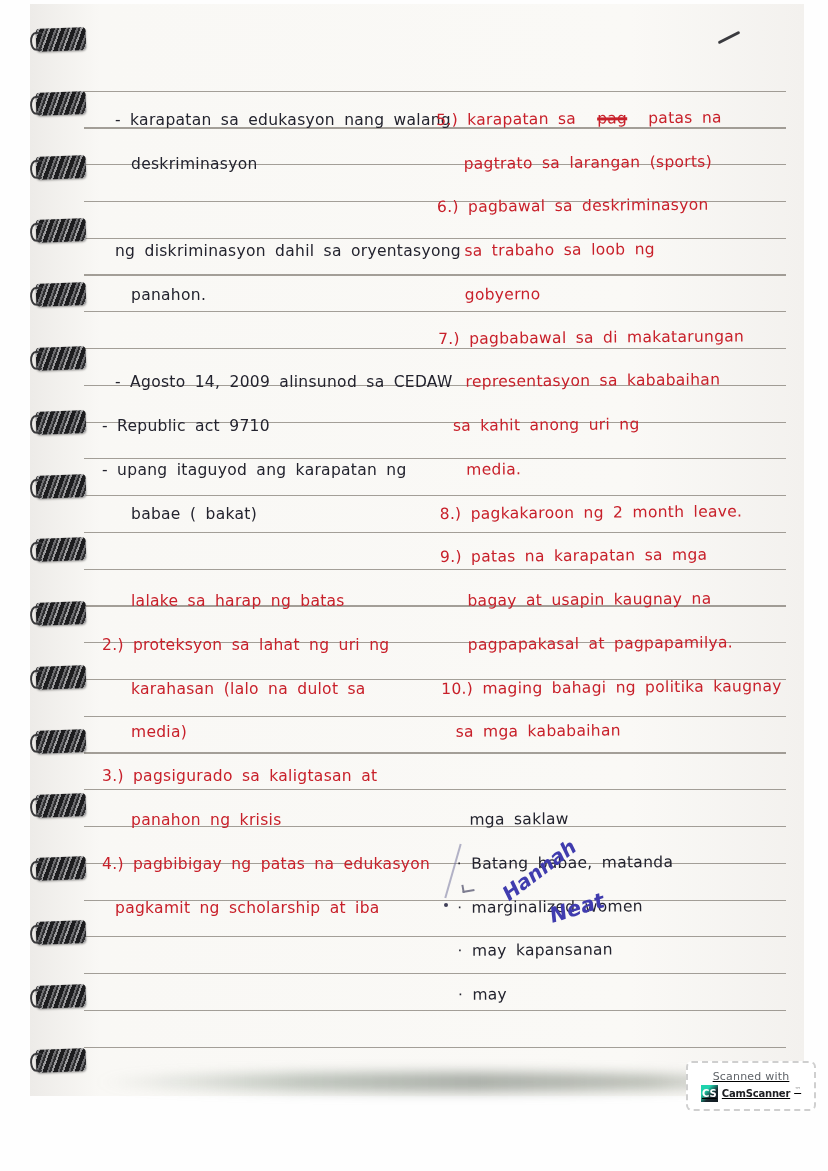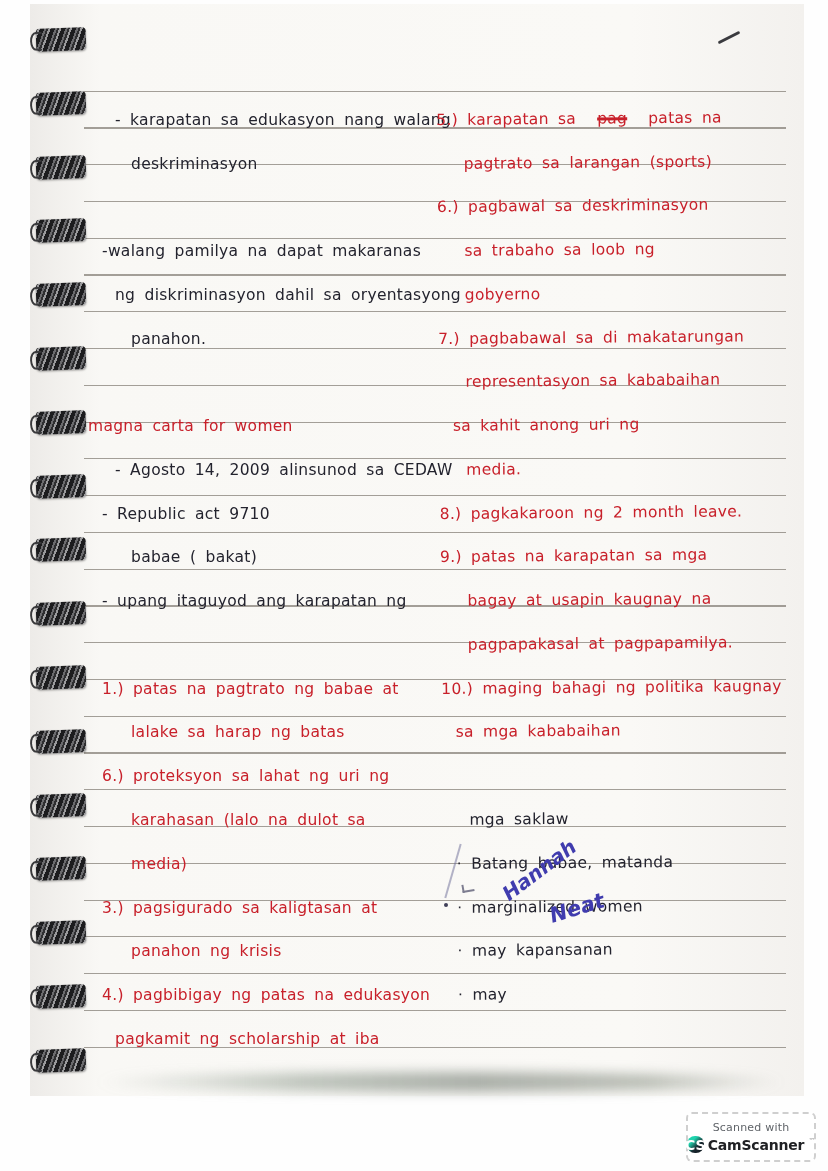--- a/index.html
+++ b/index.html
@@ -61,33 +61,33 @@
   .sig-1{left:496px;top:858px;font-size:20px;transform:rotate(-37deg);}
   .sig-2{left:549px;top:896px;font-size:21px;transform:rotate(-17deg);}
   .pen-stroke{
     position:absolute;left:452px;top:843px;width:2px;height:56px;
     background:rgba(105,105,150,.5);transform:rotate(16deg);
   }
   .pen-dot{position:absolute;left:444px;top:903px;width:4px;height:4px;border-radius:50%;background:#3f3f58;}
   .pen-tick{position:absolute;left:462px;top:884px;width:10px;height:6px;border-left:2px solid #4a4a66;border-bottom:2px solid #4a4a66;transform:rotate(-10deg);opacity:.7;}
   
   .badge{
-    position:absolute;left:686px;top:1112px;width:126px;height:46px;
+    position:absolute;left:686px;top:1061px;width:126px;height:46px;
     background:#fff;border:2px dashed #cfcfcf;border-radius:6px;
-    display:flex;flex-direction:column;align-items:center;justify-content:center;gap:2px;
+    display:flex;flex-direction:column;align-items:center;justify-content:center;gap:2px;text-decoration:underline;
   }
   .badge .line1{font-size:11px;color:#5f6368;letter-spacing:.2px;}
   .badge .line2{display:flex;align-items:center;gap:4px;}
   .cs-logo{
-    width:17px;height:17px;border-radius:8px;
+    width:17px;height:17px;border-radius:0;
     background:linear-gradient(135deg,#1fd3ad 0%,#1fd3ad 30%,#18262e 62%,#101a20 100%);
-    color:#fff;font-size:14px;font-weight:bold;
+    color:#fff;font-size:10px;font-weight:bold;
     display:flex;align-items:center;justify-content:center;
   }
-  .cs-name{font-size:14px;font-weight:bold;color:#202124;letter-spacing:-.2px;}
+  .cs-name{font-size:10px;font-weight:bold;color:#202124;letter-spacing:-.2px;}
   .cs-tm{font-size:7px;color:#9a9a9a;align-self:flex-start;margin-top:1px;}
 </style>
 </head>
 <body>
 
 <div class="paper"></div>
 
 <div class="ruled"></div>
 
 <div id="spiral-binding">
@@ -109,33 +109,30 @@
     <div class="clip" style="top: 985px;"></div>
     <div class="clip" style="top: 1048.8px;"></div>
   </div>
 
 <div class="pen-dash"></div>
 
 <div class="col col-left" id="left-col">
     <div class="note-row ink-dark ind-2">- karapatan sa edukasyon nang walang</div>
     <div class="note-row ink-dark ind-3">deskriminasyon</div>
     <div class="note-row ink-dark ind-0"></div>
-    <div class="note-row ink-dark ind-1">-walang pamilya na dapat makaranas</div>
     <div class="note-row ink-dark ind-2">ng diskriminasyon dahil sa oryentasyong</div>
     <div class="note-row ink-dark ind-3">panahon.</div>
     <div class="note-row ink-dark ind-0"></div>
-    <div class="note-row ink-red ind-0">magna carta for women</div>
     <div class="note-row ink-dark ind-2">- Agosto 14, 2009 alinsunod sa CEDAW</div>
     <div class="note-row ink-dark ind-1">- Republic act 9710</div>
+    <div class="note-row ink-dark ind-1">- upang itaguyod ang karapatan ng</div>
     <div class="note-row ink-dark ind-3">babae ( bakat)</div>
-    <div class="note-row ink-dark ind-1">- upang itaguyod ang karapatan ng</div>
     <div class="note-row ink-dark ind-0"></div>
-    <div class="note-row ink-red ind-1">1.) patas na pagtrato ng babae at</div>
     <div class="note-row ink-red ind-3">lalake sa harap ng batas</div>
-    <div class="note-row ink-red ind-1">6.) proteksyon sa lahat ng uri ng</div>
+    <div class="note-row ink-red ind-1">2.) proteksyon sa lahat ng uri ng</div>
     <div class="note-row ink-red ind-3">karahasan (lalo na dulot sa</div>
     <div class="note-row ink-red ind-3">media)</div>
     <div class="note-row ink-red ind-1">3.) pagsigurado sa kaligtasan at</div>
     <div class="note-row ink-red ind-3">panahon ng krisis</div>
     <div class="note-row ink-red ind-1">4.) pagbibigay ng patas na edukasyon</div>
     <div class="note-row ink-red ind-2">pagkamit ng scholarship at iba</div>
   </div>
 <div class="col col-right" id="right-col">
     <div class="note-row ink-red ind-0">
       <span>5.) karapatan sa </span>

